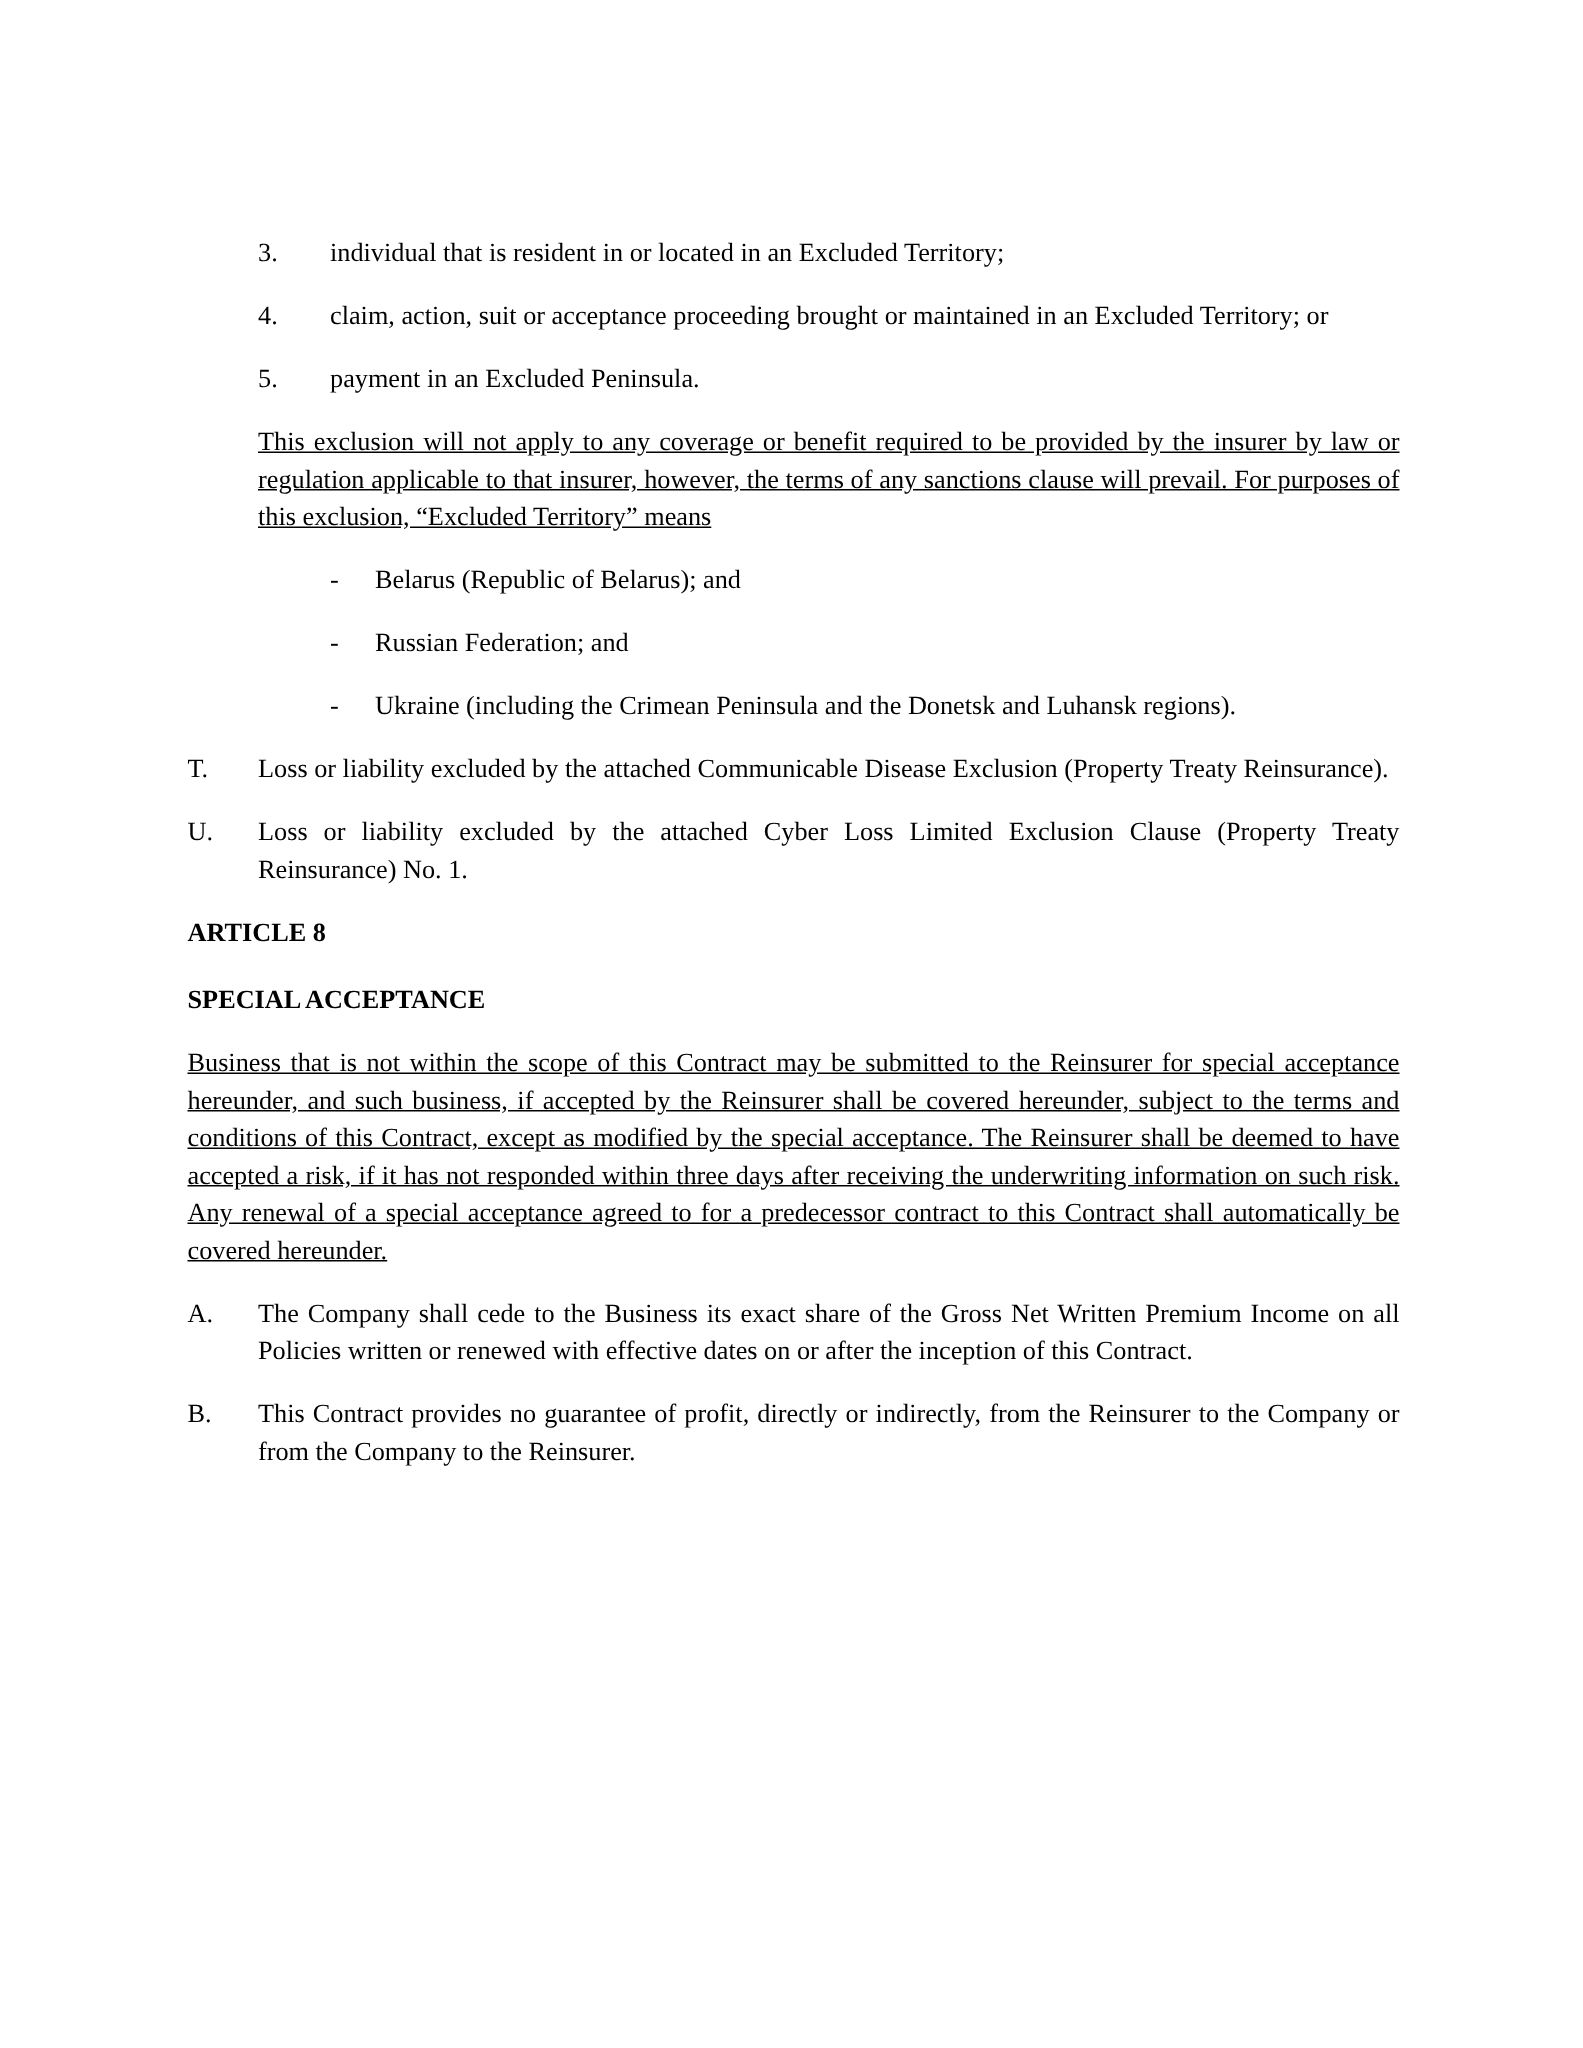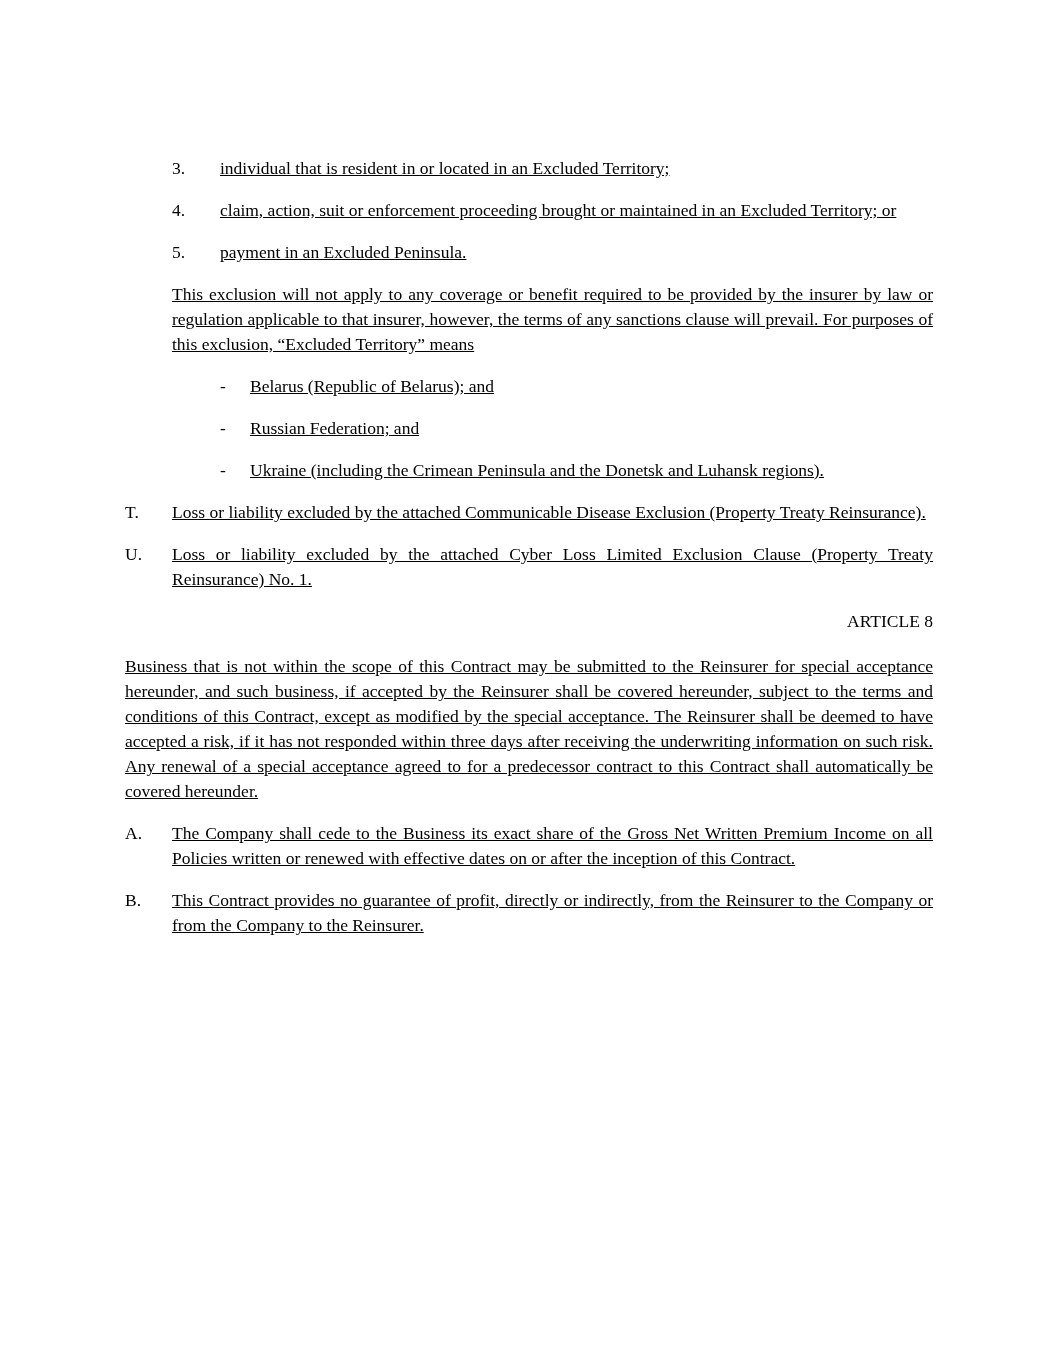--- a/index.html
+++ b/index.html
@@ -15,52 +15,52 @@
   }
   .page {
     width: 1055px;
     min-height: 1365px;
     padding: 156px 122px 60px 125px;
   }
 
   
   .li-row { display: flex; margin-bottom: 17px; }
   .li-row .marker { flex: 0 0 48px; }
-  .li-row .li-text { flex: 1 1 auto; text-align: justify; text-decoration: underline; }
+  .li-row .li-text { flex: 1 1 auto; text-align: justify; }
 
   .indent-1 { margin-left: 47px; }          
   .indent-2 { margin-left: 95px; }          
   .indent-2 .marker { flex: 0 0 30px; }
   .lettered .marker { flex: 0 0 47px; }
 
   .para { text-align: justify; margin-bottom: 17px; text-decoration: underline; }
 
   .article-heading {
-    text-align: right;
-    font-weight: normal;
+    text-align: left;
+    font-weight: bold;
     margin-bottom: 20px;
   }
   .section-heading {
     font-weight: bold;
     margin-bottom: 17px;
   }
 </style>
 </head>
 <body>
 
 <div class="page">
 
   <div class="li-row indent-1">
     <span class="marker">3.</span>
     <div class="li-text">individual that is resident in or located in an Excluded Territory;</div>
   </div>
 
   <div class="li-row indent-1">
     <span class="marker">4.</span>
-    <div class="li-text">claim, action, suit or enforcement proceeding brought or maintained in an Excluded Territory; or</div>
+    <div class="li-text">claim, action, suit or acceptance proceeding brought or maintained in an Excluded Territory; or</div>
   </div>
 
   <div class="li-row indent-1">
     <span class="marker">5.</span>
     <div class="li-text">payment in an Excluded Peninsula.</div>
   </div>
 
   <div class="para indent-1">This exclusion will not apply to any coverage or benefit required to be provided by the insurer by law or regulation applicable to that insurer, however, the terms of any sanctions clause will prevail. For purposes of this exclusion, “Excluded Territory” means</div>
 
   <div class="li-row indent-2">
@@ -83,20 +83,21 @@
     <div class="li-text">Loss or liability excluded by the attached Communicable Disease Exclusion (Property Treaty Reinsurance).</div>
   </div>
 
   <div class="li-row lettered">
     <span class="marker">U.</span>
     <div class="li-text">Loss or liability excluded by the attached Cyber Loss Limited Exclusion Clause (Property Treaty Reinsurance) No. 1.</div>
   </div>
 
   <div class="article-heading">ARTICLE 8</div>
 
+  <div class="section-heading">SPECIAL ACCEPTANCE</div>
 
   <div class="para">Business that is not within the scope of this Contract may be submitted to the Reinsurer for special acceptance hereunder, and such business, if accepted by the Reinsurer shall be covered hereunder, subject to the terms and conditions of this Contract, except as modified by the special acceptance. The Reinsurer shall be deemed to have accepted a risk, if it has not responded within three days after receiving the underwriting information on such risk.  Any renewal of a special acceptance agreed to for a predecessor contract to this Contract shall automatically be covered hereunder.</div>
 
 
 
   <div class="li-row lettered">
     <span class="marker">A.</span>
     <div class="li-text">The Company shall cede to the Business its exact share of the Gross Net Written Premium Income on all Policies written or renewed with effective dates on or after the inception of this Contract.</div>
   </div>
 

